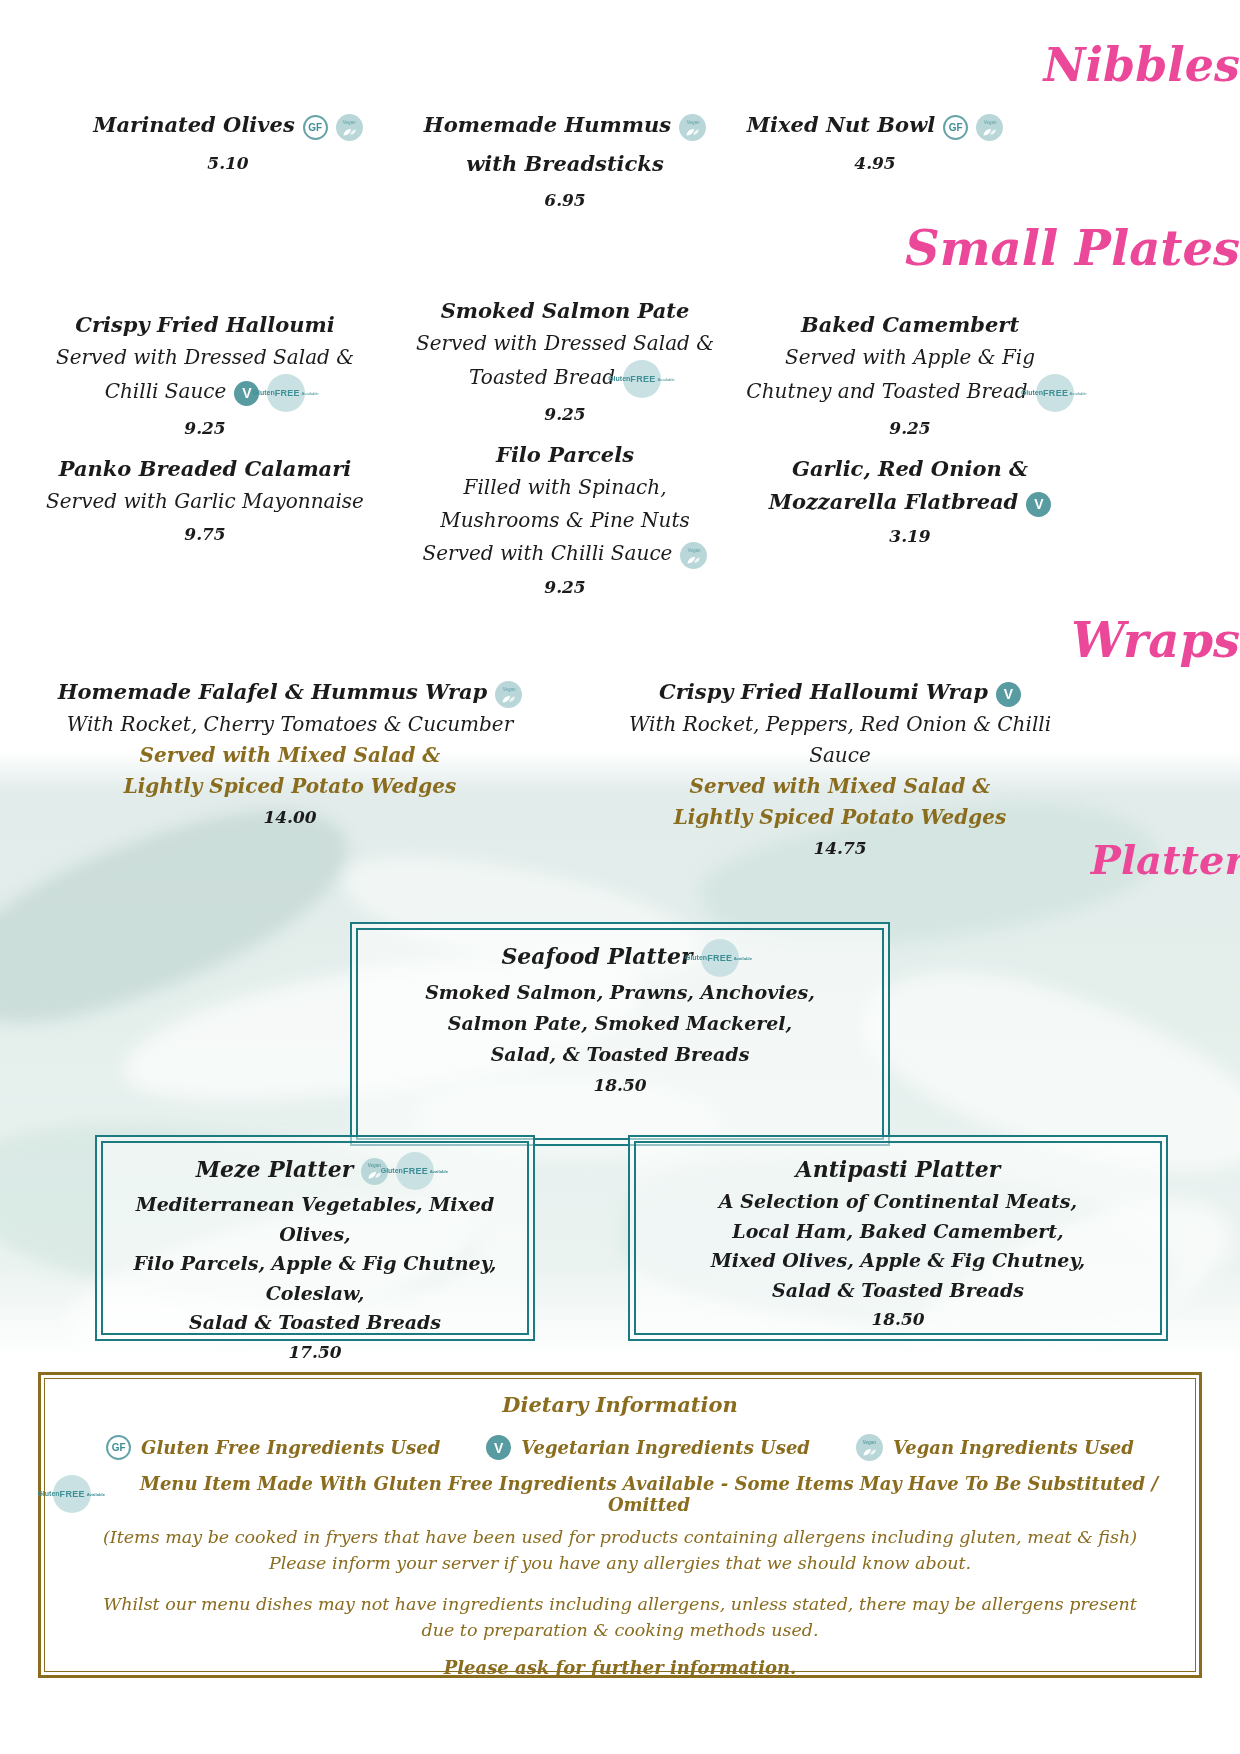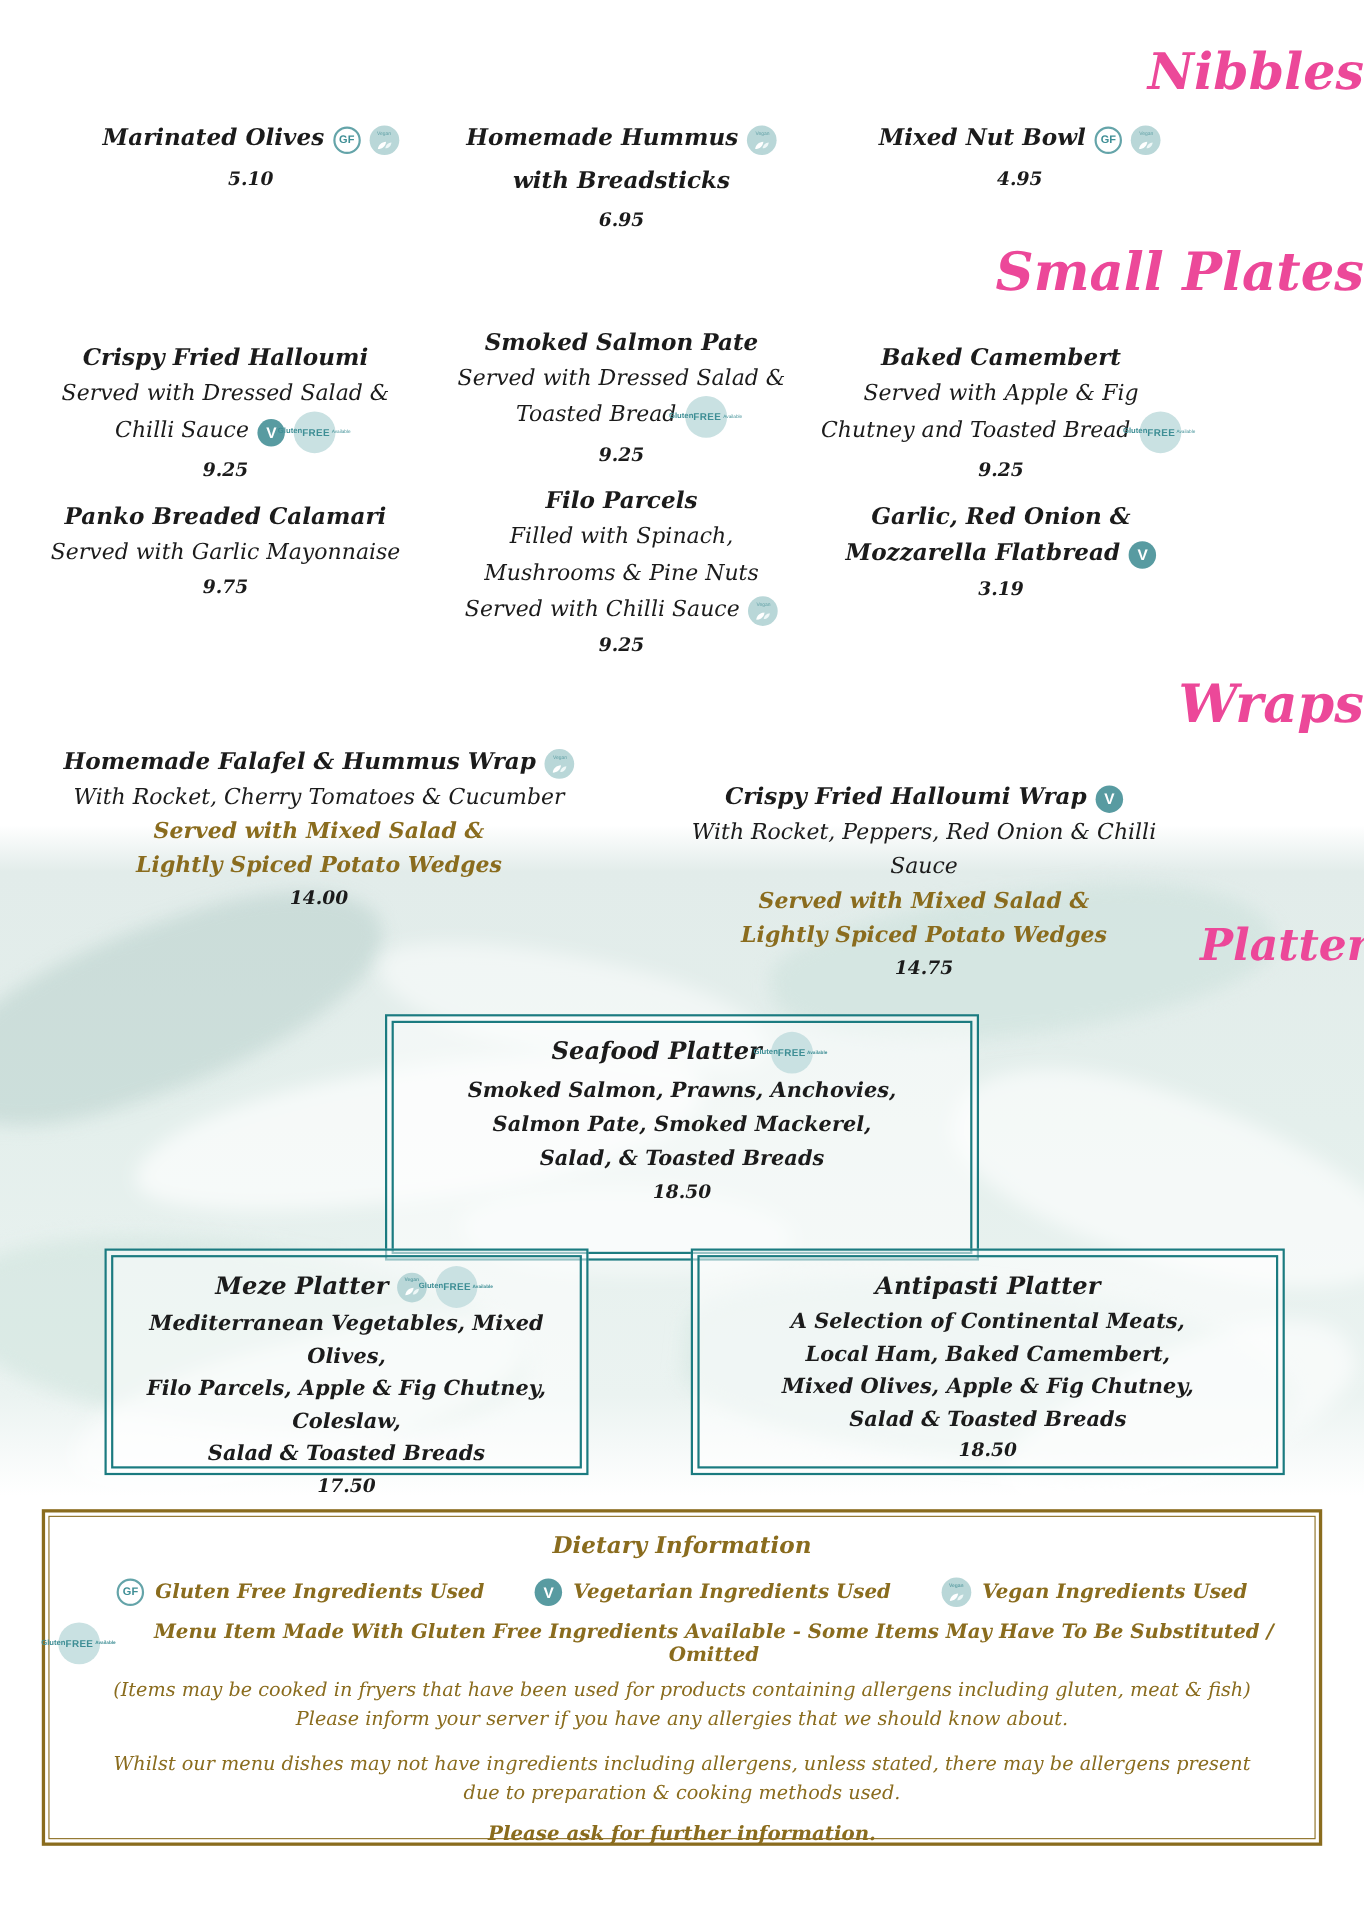--- a/index.html
+++ b/index.html
@@ -107,21 +107,21 @@
           <span class="vlab">Vegan</span>
           <svg class="leafsvg" viewBox="0 0 20 16">
             <path d="M2 14 C2.5 8.5 6.5 5.5 12 5 C11.5 10.5 7.5 13.8 2 14 Z" fill="#fff"></path>
             <path d="M11 13 C11.5 9 14.5 6.5 18.5 6 C18 10.5 15 13 11 13 Z" fill="#eef7f7"></path>
           </svg>
         </span></div>
     <div class="ln nm">with Breadsticks</div>
     <div class="ln pr">6.95</div>
   </div>
 
-  <div class="mi nib" style="top:106px;left:757px;width:340px;">
+  <div class="mi nib" style="top:106px;left:705px;width:340px;">
     <div class="ln"><span class="nm">Mixed Nut Bowl</span><span class="bdg gf">
           <span>GF</span>
         </span><span class="bdg vegan">
           <span class="vlab">Vegan</span>
           <svg class="leafsvg" viewBox="0 0 20 16">
             <path d="M2 14 C2.5 8.5 6.5 5.5 12 5 C11.5 10.5 7.5 13.8 2 14 Z" fill="#fff"></path>
             <path d="M11 13 C11.5 9 14.5 6.5 18.5 6 C18 10.5 15 13 11 13 Z" fill="#eef7f7"></path>
           </svg>
         </span></div>
     <div class="ln pr">4.95</div>
@@ -201,21 +201,21 @@
             <path d="M2 14 C2.5 8.5 6.5 5.5 12 5 C11.5 10.5 7.5 13.8 2 14 Z" fill="#fff"></path>
             <path d="M11 13 C11.5 9 14.5 6.5 18.5 6 C18 10.5 15 13 11 13 Z" fill="#eef7f7"></path>
           </svg>
         </span></div>
     <div class="ln ds">With Rocket, Cherry Tomatoes &amp; Cucumber</div>
     <div class="ln gold">Served with Mixed Salad &amp;</div>
     <div class="ln gold">Lightly Spiced Potato Wedges</div>
     <div class="ln pr">14.00</div>
   </div>
 
-  <div class="mi wrapitem" style="top:676px;left:605px;width:470px;margin-top:32px;">
+  <div class="mi wrapitem" style="top:676px;left:605px;width:470px;">
     <div class="ln"><span class="nm">Crispy Fried Halloumi  Wrap</span><span class="bdg v">
           <span>V</span>
         </span></div>
     <div class="ln ds">With Rocket, Peppers, Red Onion &amp; Chilli Sauce</div>
     <div class="ln gold">Served with Mixed Salad &amp;</div>
     <div class="ln gold">Lightly Spiced Potato Wedges</div>
     <div class="ln pr">14.75</div>
   </div>
 
   <h1 class="sec-title t-platters">Platters</h1>

